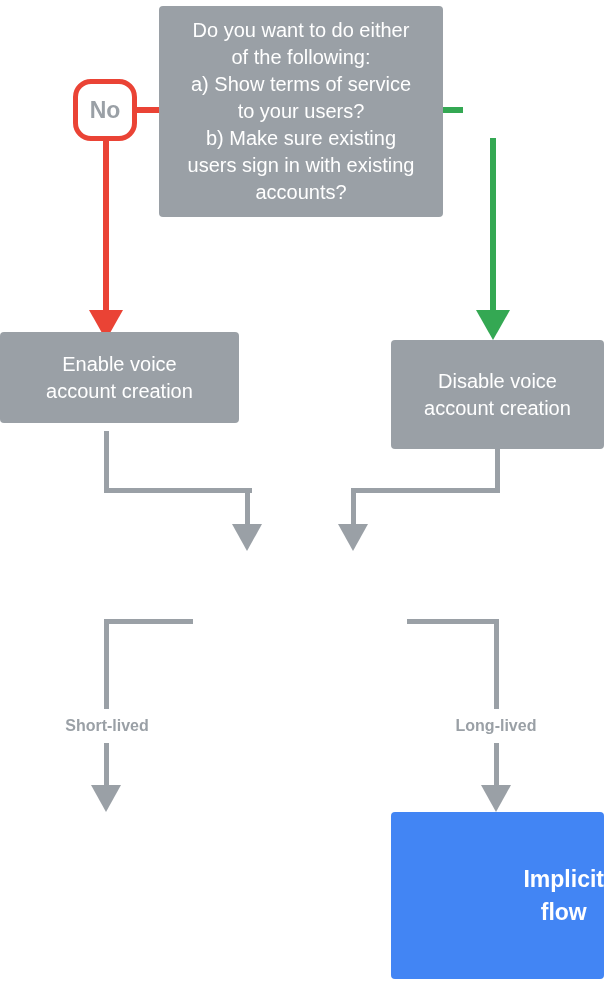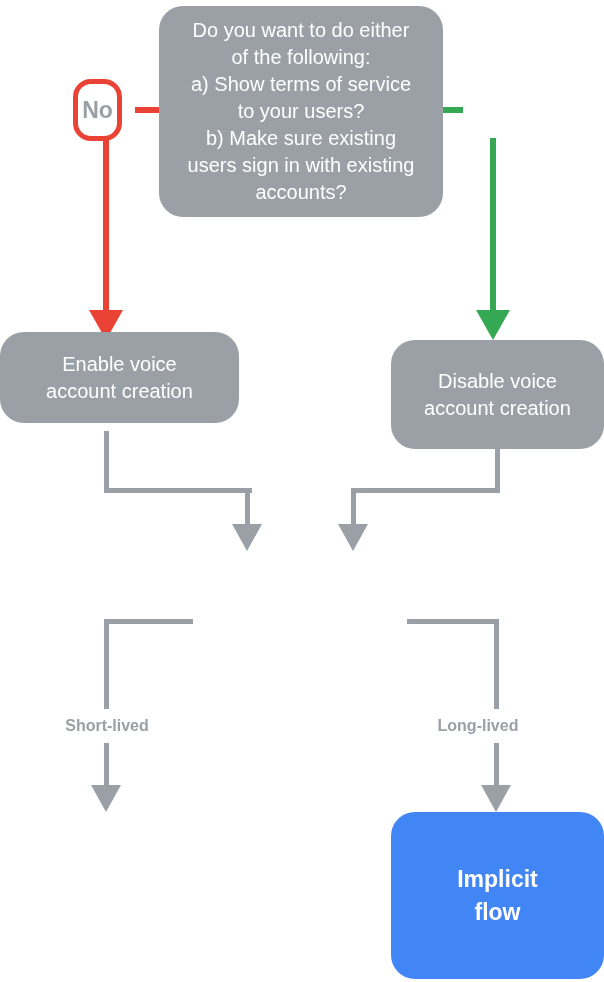--- a/index.html
+++ b/index.html
@@ -48,21 +48,21 @@
     border-left: 15px solid transparent;
     border-right: 15px solid transparent;
     border-top: 27px solid var(--gray);
   }
   .arrow.red-fill { border-top-color: var(--red); }
   .arrow.green-fill { border-top-color: var(--green); }
 
   
   .node {
     position: absolute;
-    border-radius: 24px;
+    border-radius: 4px;
     display: flex;
     align-items: center;
     justify-content: center;
     text-align: center;
     z-index: 2;
   }
   .node.gray { background: var(--gray); }
   .node.blue { background: var(--blue); }
   .node-text {
     color: var(--node-text);
@@ -100,21 +100,21 @@
     align-items: center;
     justify-content: center;
     z-index: 3;
     font-weight: bold;
     font-size: 16px;
     color: var(--label-text);
   }
 
   
   #q1        { left: 159px; top: 6px;   width: 284px; height: 211px; padding: 14px 16px; }
-  #no-badge  { left: 73px;  top: 79px;  width: 49px;  height: 62px; }
+  #no-badge  { left: 73px;  top: 79px;  width: 64px;  height: 62px; }
   #yes-badge { left: 462px; top: 79px;  width: 62px;  height: 62px; }
 
   #no-hline    { left: 135px; top: 107px; width: 26px;  height: 6px; }
   #no-vline    { left: 103px; top: 138px; width: 6px;   height: 176px; }
   #no-arrow    { left: 89px;  top: 310px; }
   #yes-hline   { left: 443px; top: 107px; width: 20px;  height: 6px; }
   #yes-vline   { left: 490px; top: 138px; width: 6px;   height: 176px; }
   #yes-arrow   { left: 476px; top: 310px; }
 
   #enable-box  { left: 0px;   top: 332px; width: 239px; height: 91px; }
@@ -132,24 +132,24 @@
   #q2 { left: 193px; top: 551px; width: 214px; height: 141px; padding: 10px 12px; }
 
   #short-h     { left: 104px; top: 619px; width: 89px;  height: 5px; }
   #short-v     { left: 104px; top: 619px; width: 5px;   height: 166px; }
   #short-arrow { left: 91px;  top: 785px; }
   #short-label { left: 22px;  top: 709px; width: 170px; height: 34px; }
 
   #long-h      { left: 407px; top: 619px; width: 92px;  height: 5px; }
   #long-v      { left: 494px; top: 619px; width: 5px;   height: 166px; }
   #long-arrow  { left: 481px; top: 785px; }
-  #long-label  { left: 393px; top: 709px; width: 170px; height: 34px; }
+  #long-label  { left: 411px; top: 709px; width: 170px; height: 34px; }
 
   #auth-box     { left: 0px;   top: 812px; width: 213px; height: 167px; }
-  #implicit-box { left: 391px; top: 812px; width: 213px; height: 167px; }
+  #implicit-box { left: 391px; top: 812px; width: 213px; height: 167px; justify-content: flex-end; }
 </style>
 </head>
 <body>
 
 <div class="canvas">
 
   <div class="line red" id="no-hline"></div>
   <div class="line red" id="no-vline"></div>
   <div class="arrow arrow-lg red-fill" id="no-arrow"></div>
 

